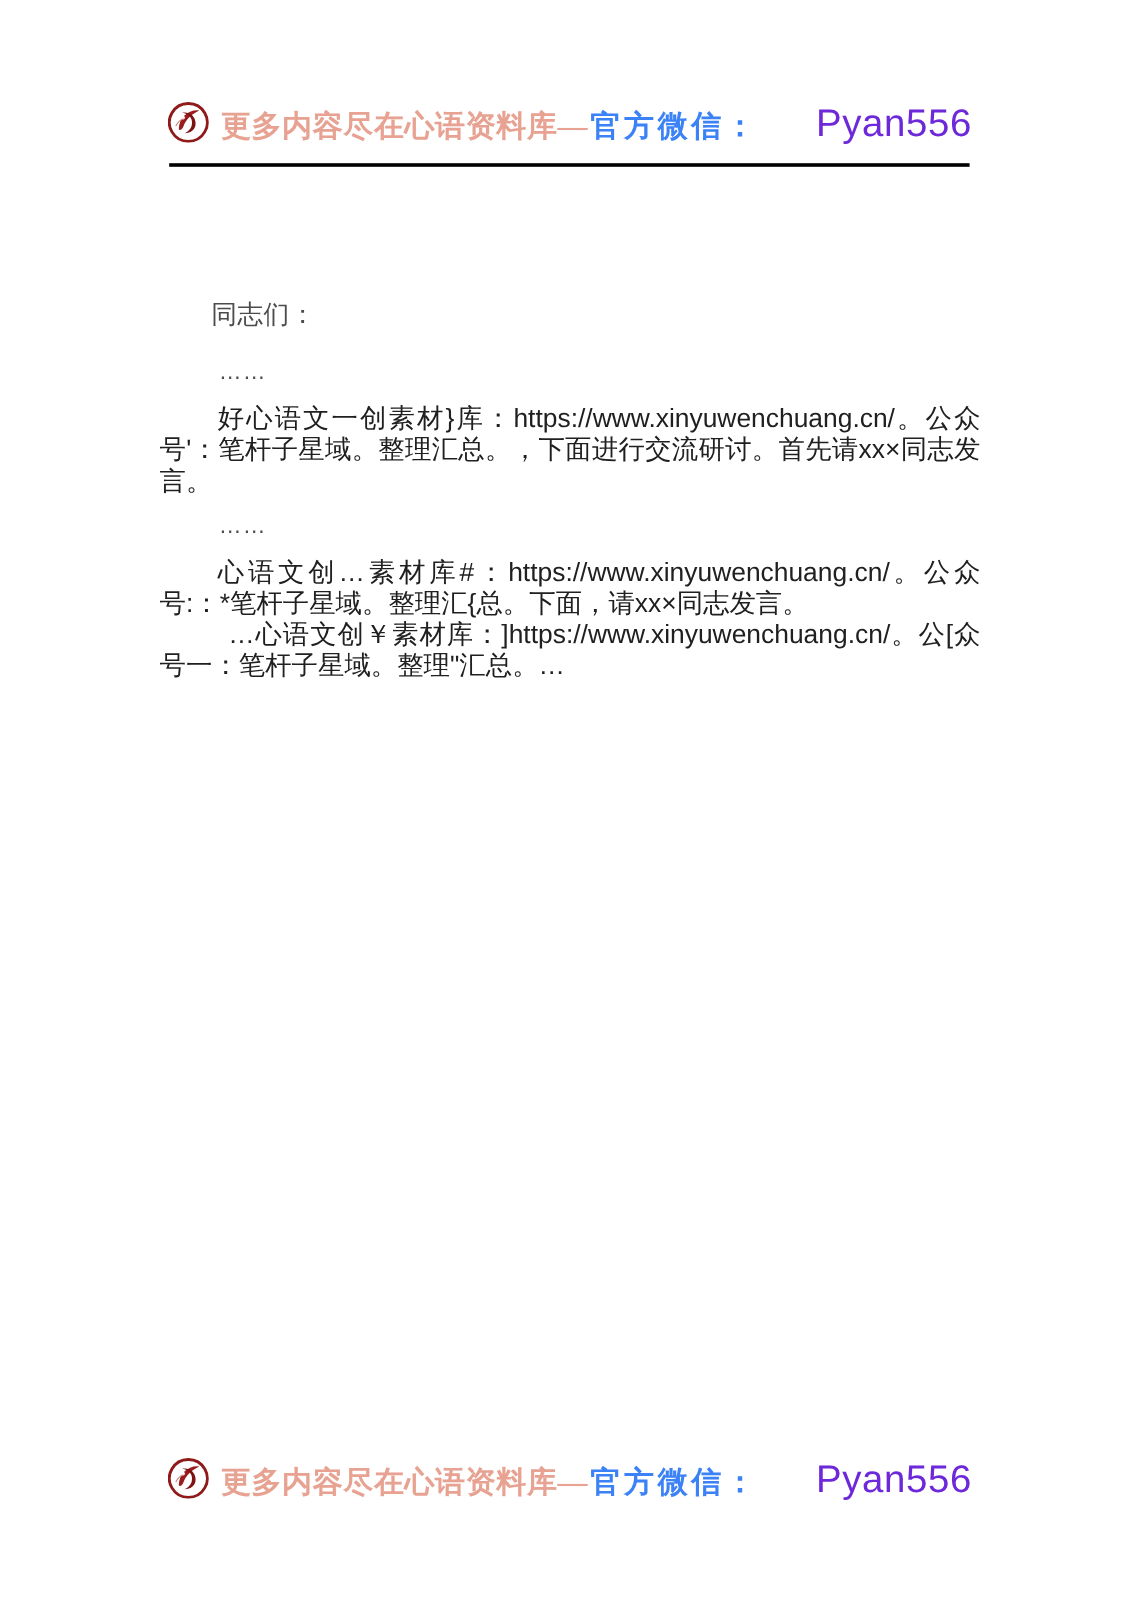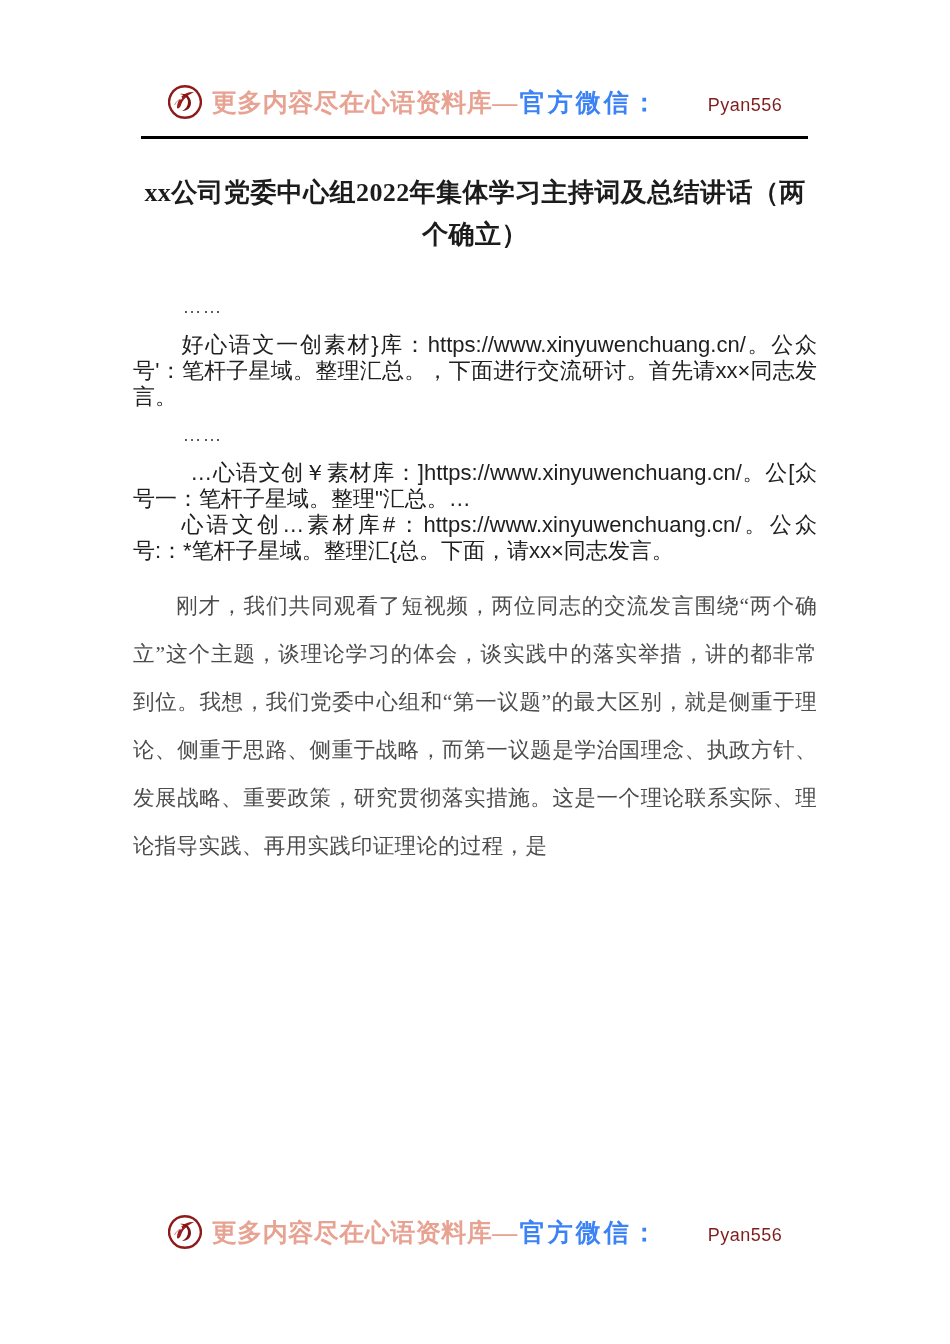--- a/index.html
+++ b/index.html
@@ -57,24 +57,24 @@
   }
   .banner-lib {
     color: #e7a292;
   }
   .banner-wechat-label {
     color: #3b82f6;
     letter-spacing: 3px;
     margin-left: 2px;
   }
   .banner-handle {
-    color: #7f1d1d;
+    color: #6d28d9;
     font-family: "Liberation Sans", "DejaVu Sans", sans-serif;
     font-weight: 400;
-    font-size: 18px;
+    font-size: 32px;
     letter-spacing: 0.5px;
     margin-left: 48px;
   }
 
   
   .header-rule {
     position: absolute;
     left: 141px;
     top: 136px;
     width: 667px;
@@ -161,47 +161,46 @@
       <span class="banner-lib">更多内容尽在心语资料库—</span>
         <span class="banner-wechat-label">官方微信：</span>
         <span class="banner-handle">Pyan556</span>
     </span>
   </div>
 
   <div class="header-rule"></div>
 
   <div class="doc">
 
-    <h1 class="doc-title">xx公司党委中心组2022年集体学习主持词及总结讲话（两个确立）</h1>
 
     <div class="gap-lg"></div>
 
+    <p class="body-para first">同志们：</p>
 
 
     <div class="gap-sm"></div>
 
     <p class="ellipsis-line">……</p>
 
     <div class="gap-sm"></div>
 
     <p class="spam-block">好心语文一创素材}库：https://www.xinyuwenchuang.cn/。公众号'：笔杆子星域。整理汇总。，下面进行交流研讨。首先请xx×同志发言。</p>
 
     <div class="gap-sm"></div>
 
     <p class="ellipsis-line">……</p>
 
     <div class="gap-sm"></div>
 
+    <p class="spam-block">心语文创…素材库#：https://www.xinyuwenchuang.cn/。公众号:：*笔杆子星域。整理汇{总。下面，请xx×同志发言。</p>
+
     <p class="spam-block tight">…心语文创￥素材库：]https://www.xinyuwenchuang.cn/。公[众号一：笔杆子星域。整理"汇总。…</p>
 
-    <p class="spam-block">心语文创…素材库#：https://www.xinyuwenchuang.cn/。公众号:：*笔杆子星域。整理汇{总。下面，请xx×同志发言。</p>
-
     <div class="gap-md"></div>
 
-    <p class="body-para">刚才，我们共同观看了短视频，两位同志的交流发言围绕“两个确立”这个主题，谈理论学习的体会，谈实践中的落实举措，讲的都非常到位。我想，我们党委中心组和“第一议题”的最大区别，就是侧重于理论、侧重于思路、侧重于战略，而第一议题是学治国理念、执政方针、发展战略、重要政策，研究贯彻落实措施。这是一个理论联系实际、理论指导实践、再用实践印证理论的过程，是</p>
 
   </div>
 
   <div class="banner banner-footer">
     <span class="logo-mark">
       <svg viewBox="0 0 34 34" width="34" height="34" aria-hidden="true">
         <circle cx="17" cy="17" r="16" fill="#ffffff"></circle>
         <path d="M17 1.2 A15.8 15.8 0 1 1 16.9 1.2 Z" fill="none" stroke="#8e1a1a" stroke-width="2.4"></path>
         <path d="M9 23 C9 13, 17 6, 26 7 C20 10, 15 14, 13 20 C12 23, 10 24, 9 23 Z" fill="#9b1c1c"></path>
         <path d="M12 9 C18 8, 23 12, 23 18 C23 23, 19 26, 14 26 C18 24, 20 21, 20 17 C20 13, 17 10, 12 9 Z" fill="#7d1414"></path>

